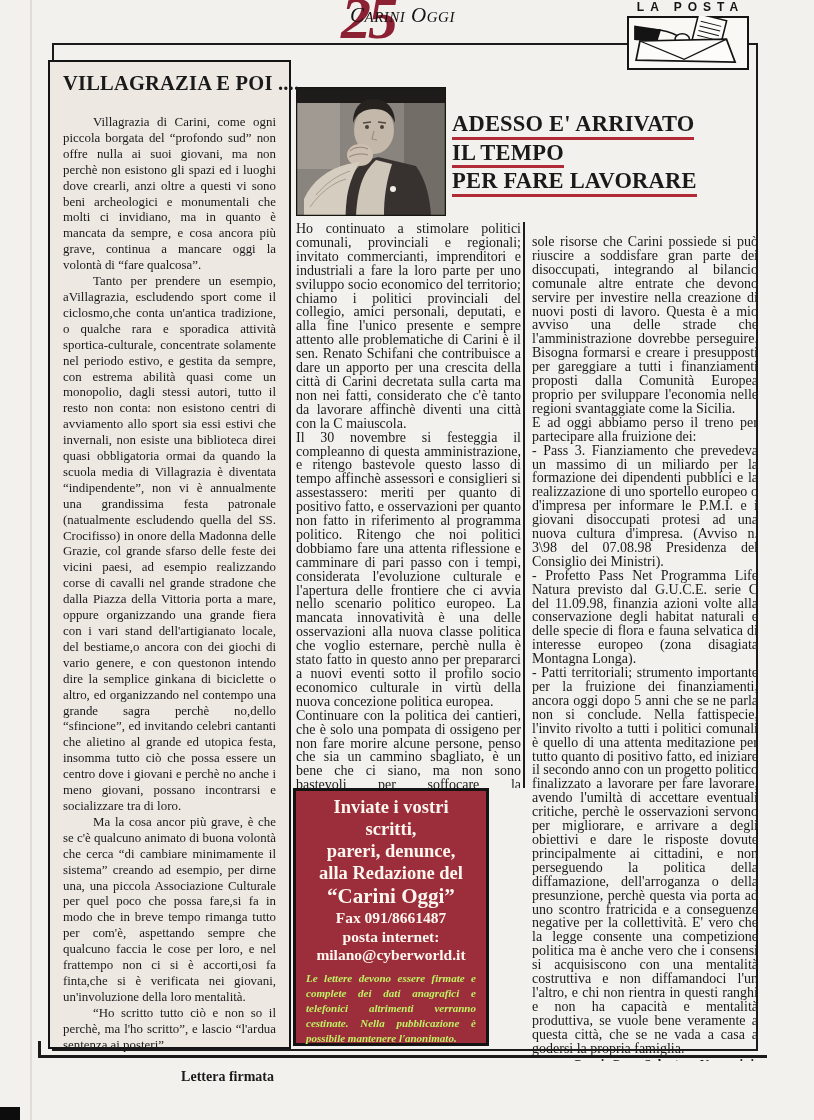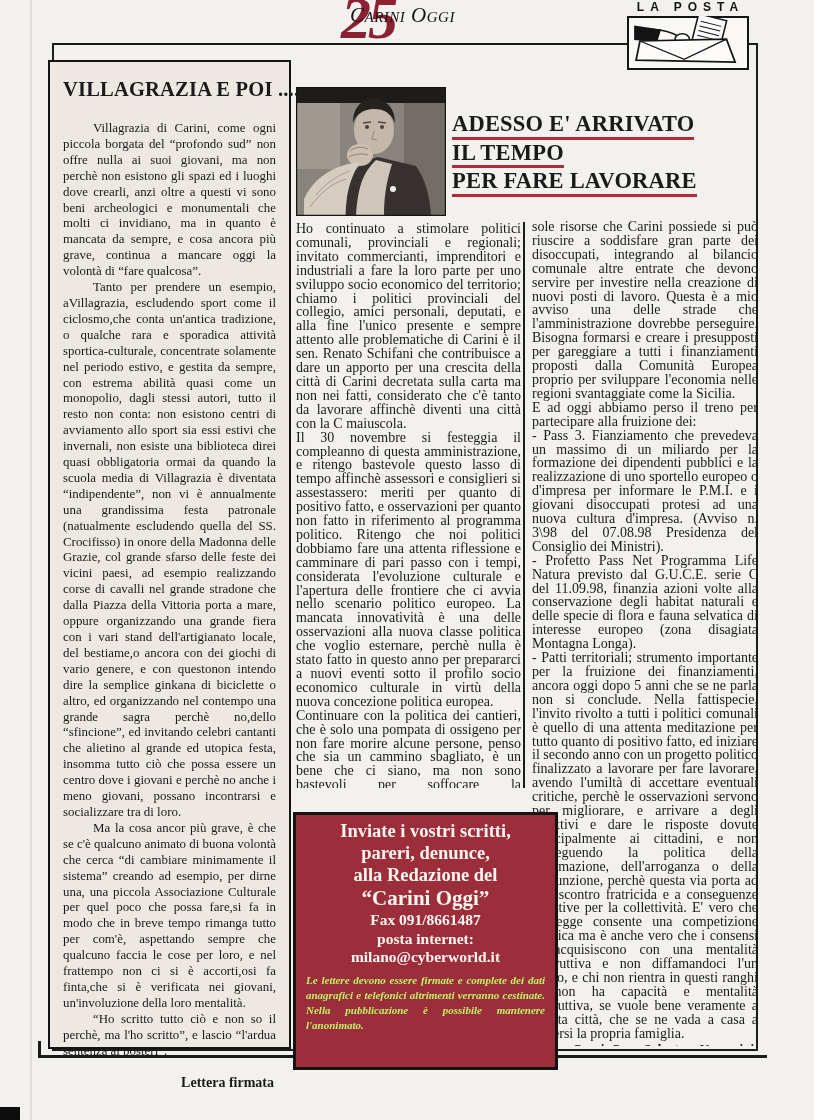--- a/index.html
+++ b/index.html
@@ -32,39 +32,39 @@
   .laposta-label { font-family:"Liberation Sans",sans-serif; font-weight:bold; font-size:12px;
                    letter-spacing:6px; text-align:center; color:#141414; padding-left:5px; }
   .laposta-box { margin-top:2px; height:54px; border:2.5px solid #141414; background:#faf8f5;
                  display:flex; align-items:center; justify-content:center; }
   
   .left-box {
     position:absolute; left:48px; top:60px; width:243px; height:989px;
     border:2.5px solid #141414; background:#eee8e3; padding:10px 13px; z-index:2;
   }
   .left-title { font-size:20.5px; font-weight:bold; letter-spacing:0.2px; white-space:nowrap;
-                margin:6px 0 20px 0; }
+                margin:0 0 20px 0; }
   .left-box p { font-size:12.9px; line-height:15.9px; text-align:justify; text-indent:30px; }
   .left-sig { text-align:right; font-weight:bold; font-size:14px; margin-top:16px; padding-right:2px; }
   
   .photo { position:absolute; left:296px; top:87px; width:150px; height:129px; }
   .photo svg { display:block; }
   .headline { position:absolute; left:452px; top:111px; z-index:1; }
   .headline div { line-height:25.5px; white-space:nowrap; }
   .headline span { display:inline-block; font-size:22.5px; font-weight:bold; letter-spacing:0.2px;
                    border-bottom:3px solid var(--accent-red,#b12a38); }
   .col { position:absolute; overflow:hidden; }
   .col p { font-size:14px; line-height:13.9px; text-align:justify; }
   .col1 { left:296px; top:222px; width:225px; height:566px; }
   .col-rule { position:absolute; left:523px; top:222px; width:2px; height:566px; background:#1b1b1b; }
-  .col2 { left:532px; top:220px; width:226px; height:826px; }
+  .col2 { left:532px; top:235px; width:226px; height:826px; }
   .sig2 { font-weight:bold; font-size:13px; text-align:right; padding-right:4px; margin-top:1px; }
   
   .redbox {
-    position:absolute; left:293px; top:812px; width:265px; height:258px;
+    position:absolute; left:293px; top:788px; width:196px; height:258px;
     background:var(--box-red,#9c2d3a); border:3px solid #141414;
     padding:5px 10px; text-align:center; color:#fdf6ef;
   }
   .rb1 { font-size:18.5px; font-weight:bold; line-height:22px; }
   .rb-title { font-size:21px; font-weight:bold; line-height:25px; }
   .rb2 { font-size:15.5px; font-weight:bold; line-height:18.5px; }
   .rb3 { font-size:14px; font-weight:bold; line-height:17px; }
   .rb-note { margin-top:6px; font-style:italic; font-weight:bold; font-size:11px; line-height:15px;
              text-align:justify; color:#bef264; }
 </style>

